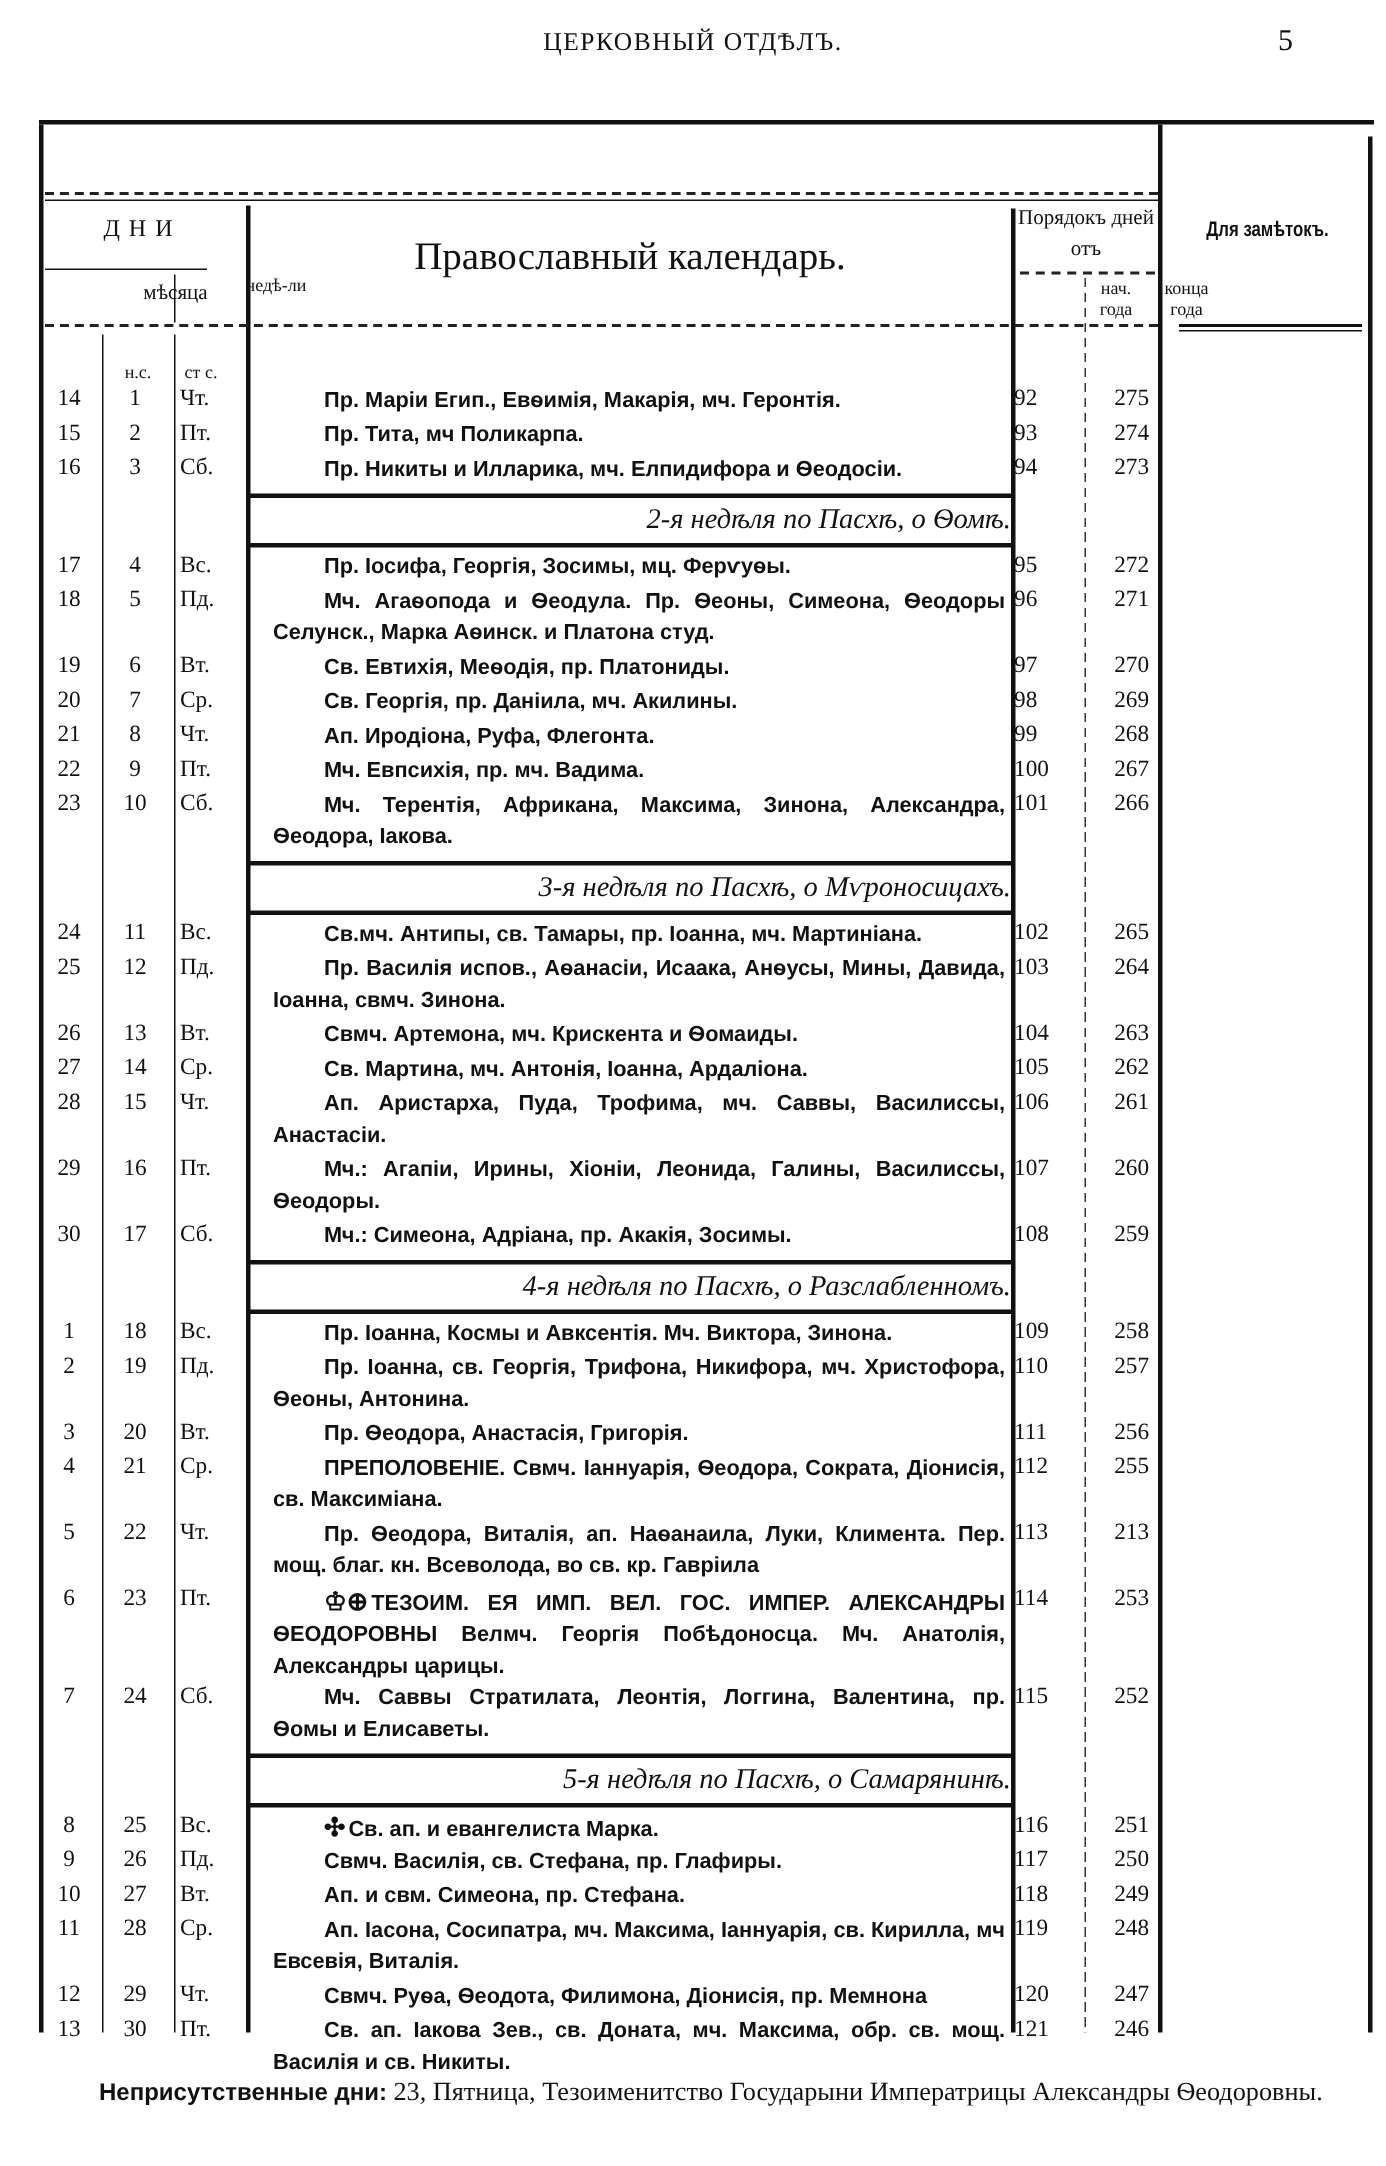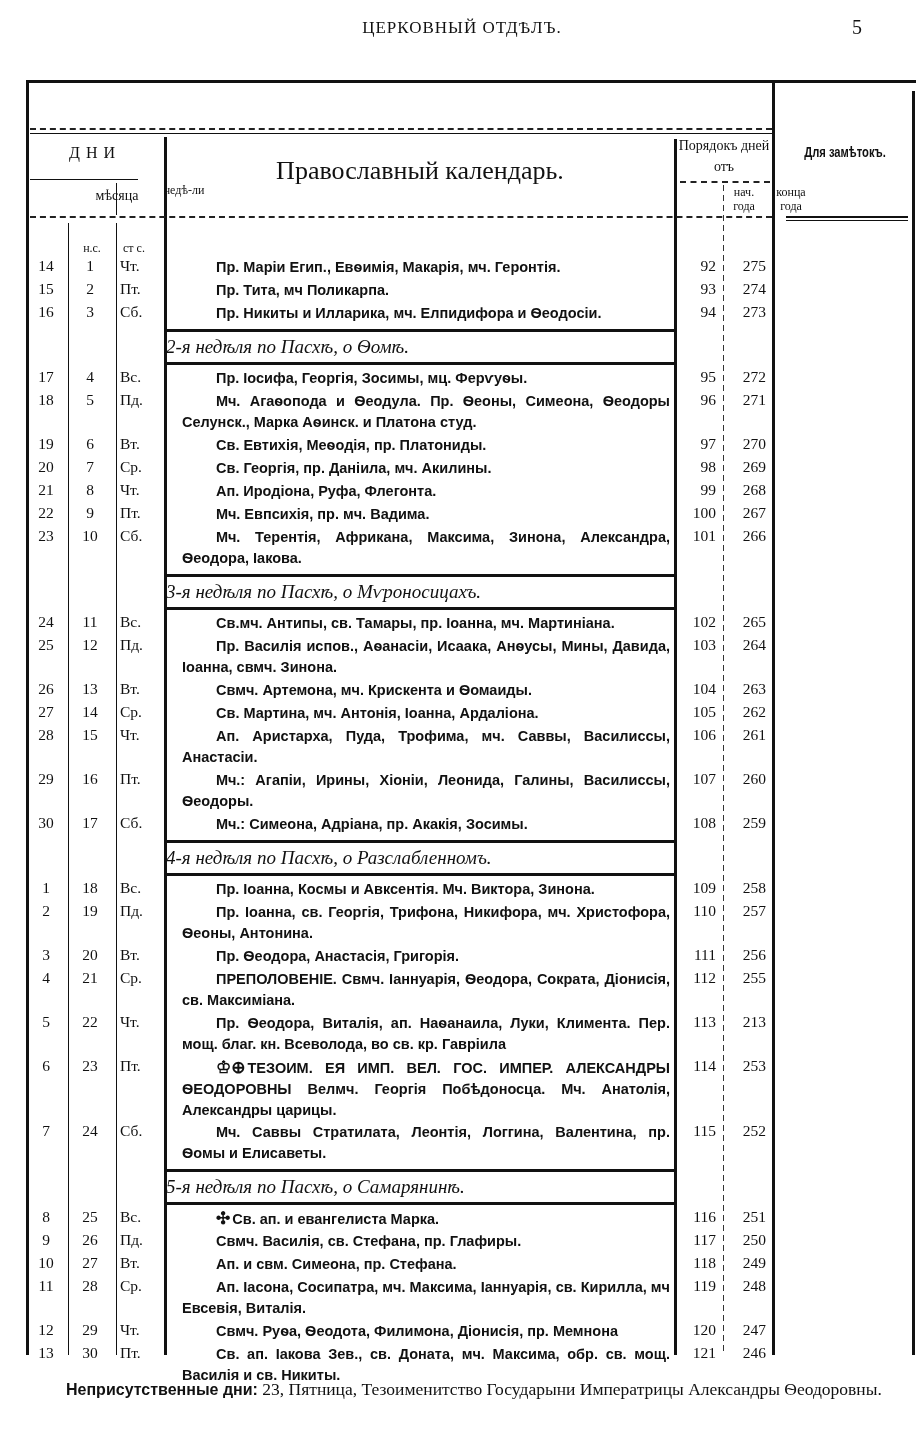--- a/index.html
+++ b/index.html
@@ -38,31 +38,31 @@
   .c-ns { position: absolute; left: 0; width: 40px; text-align: center; }
   .c-os { position: absolute; left: 44px; width: 40px; text-align: center; }
   .c-wd { position: absolute; left: 94px; width: 42px; text-align: left; font-family: Liberation Serif, serif; }
   .c-text {
     position: absolute; left: 156px; width: 488px; text-align: justify;
     font-family: "Liberation Sans", sans-serif; font-size: 14.5px; line-height: 21px;
     transform-origin: left top;
   }
   .c-text .ind { display: inline-block; width: 34px; }
   .c-text b { font-weight: bold; }
-  .c-beg { position: absolute; left: 650px; width: 40px; text-align: right; }
+  .c-beg { position: absolute; left: 650px; width: 40px; }
   .c-end { position: absolute; left: 700px; width: 40px; text-align: right; }
   .week {
-    position: absolute; left: 140px; width: 508px; text-align: left;
+    position: absolute; left: 140px; width: 508px; text-align: right;
     font-style: italic; font-size: 19px; height: 30px; line-height: 30px;
     border-top: 3px solid #111; border-bottom: 3px solid #111;
   }
   .icon-glyph { font-size: 17px; font-weight: bold; margin-right: 2px; }
   .footer {
     position: absolute; left: 26px; top: 1376px; width: 866px;
-    font-size: 17.5px; line-height: 26px; text-align: justify;
+    font-size: 17.5px; line-height: 36px; text-align: justify;
   }
   .footer .lbl { font-family: "Liberation Sans", sans-serif; font-weight: bold; font-size: 16px; }
 </style>
 </head>
 <body>
 
 <div class="running-head">ЦЕРКОВНЫЙ ОТДѢЛЪ.</div>
 <div class="page-number">5</div>
 
 <div class="cal">

